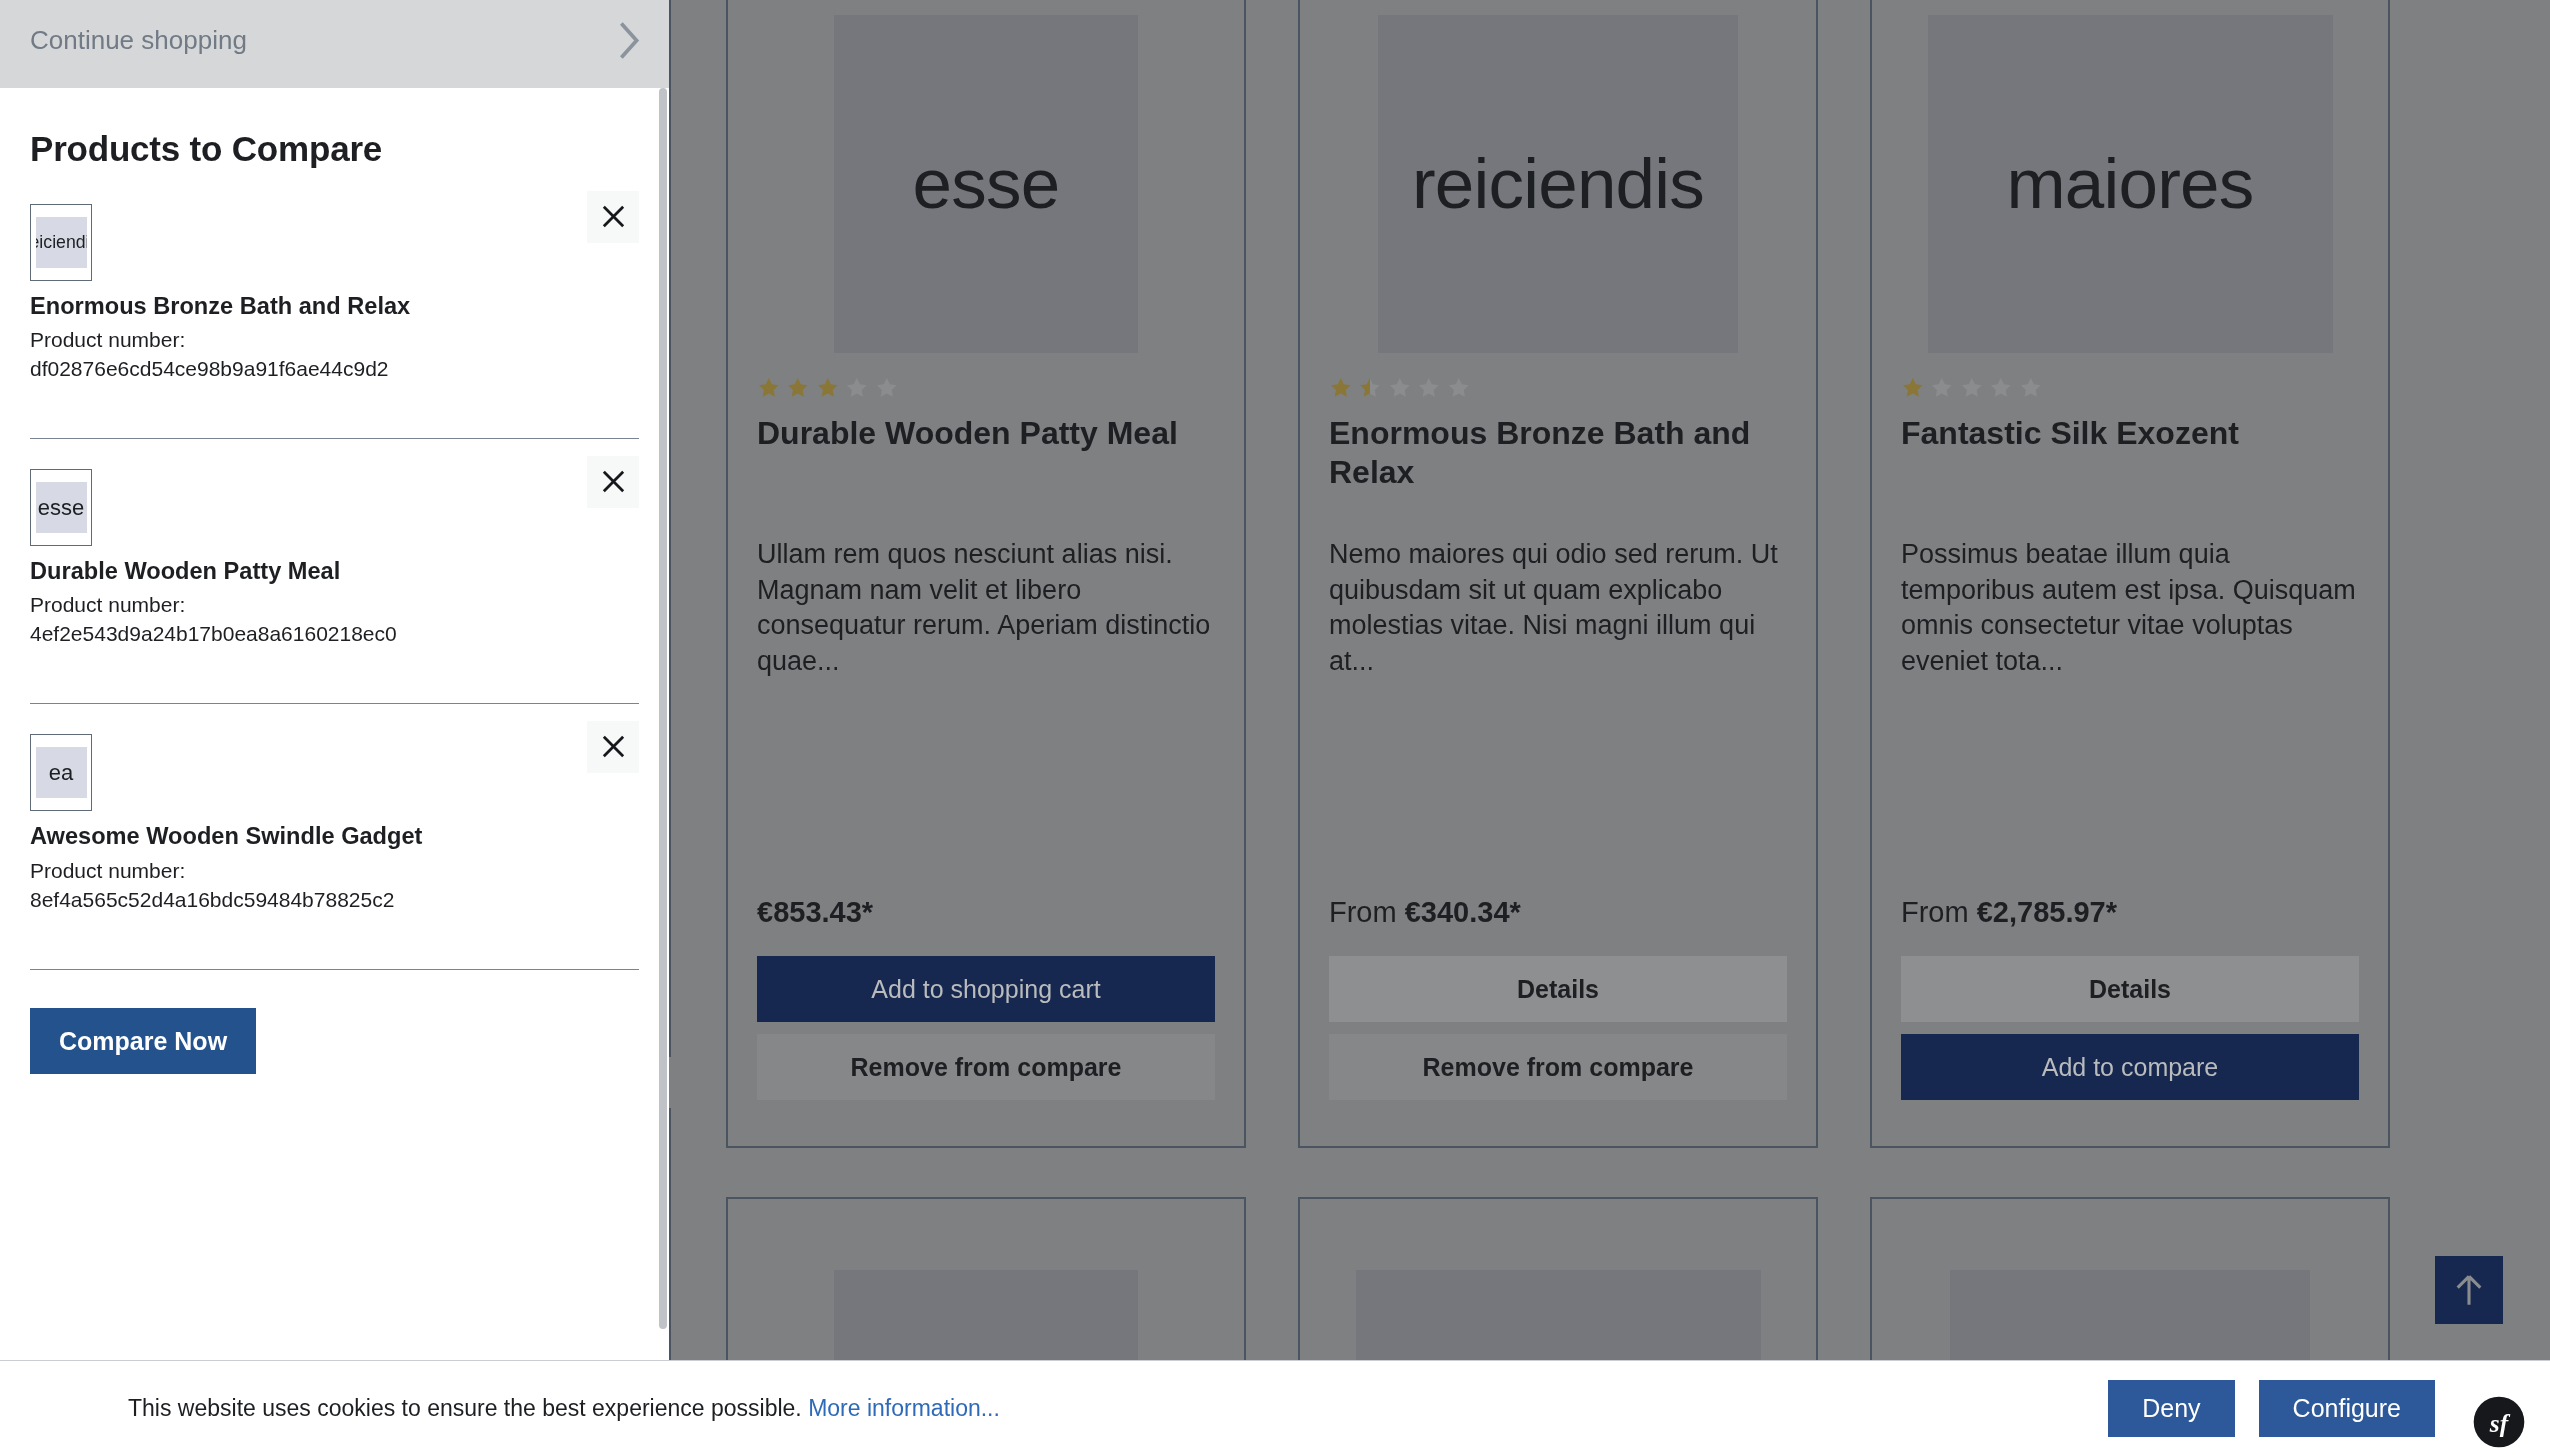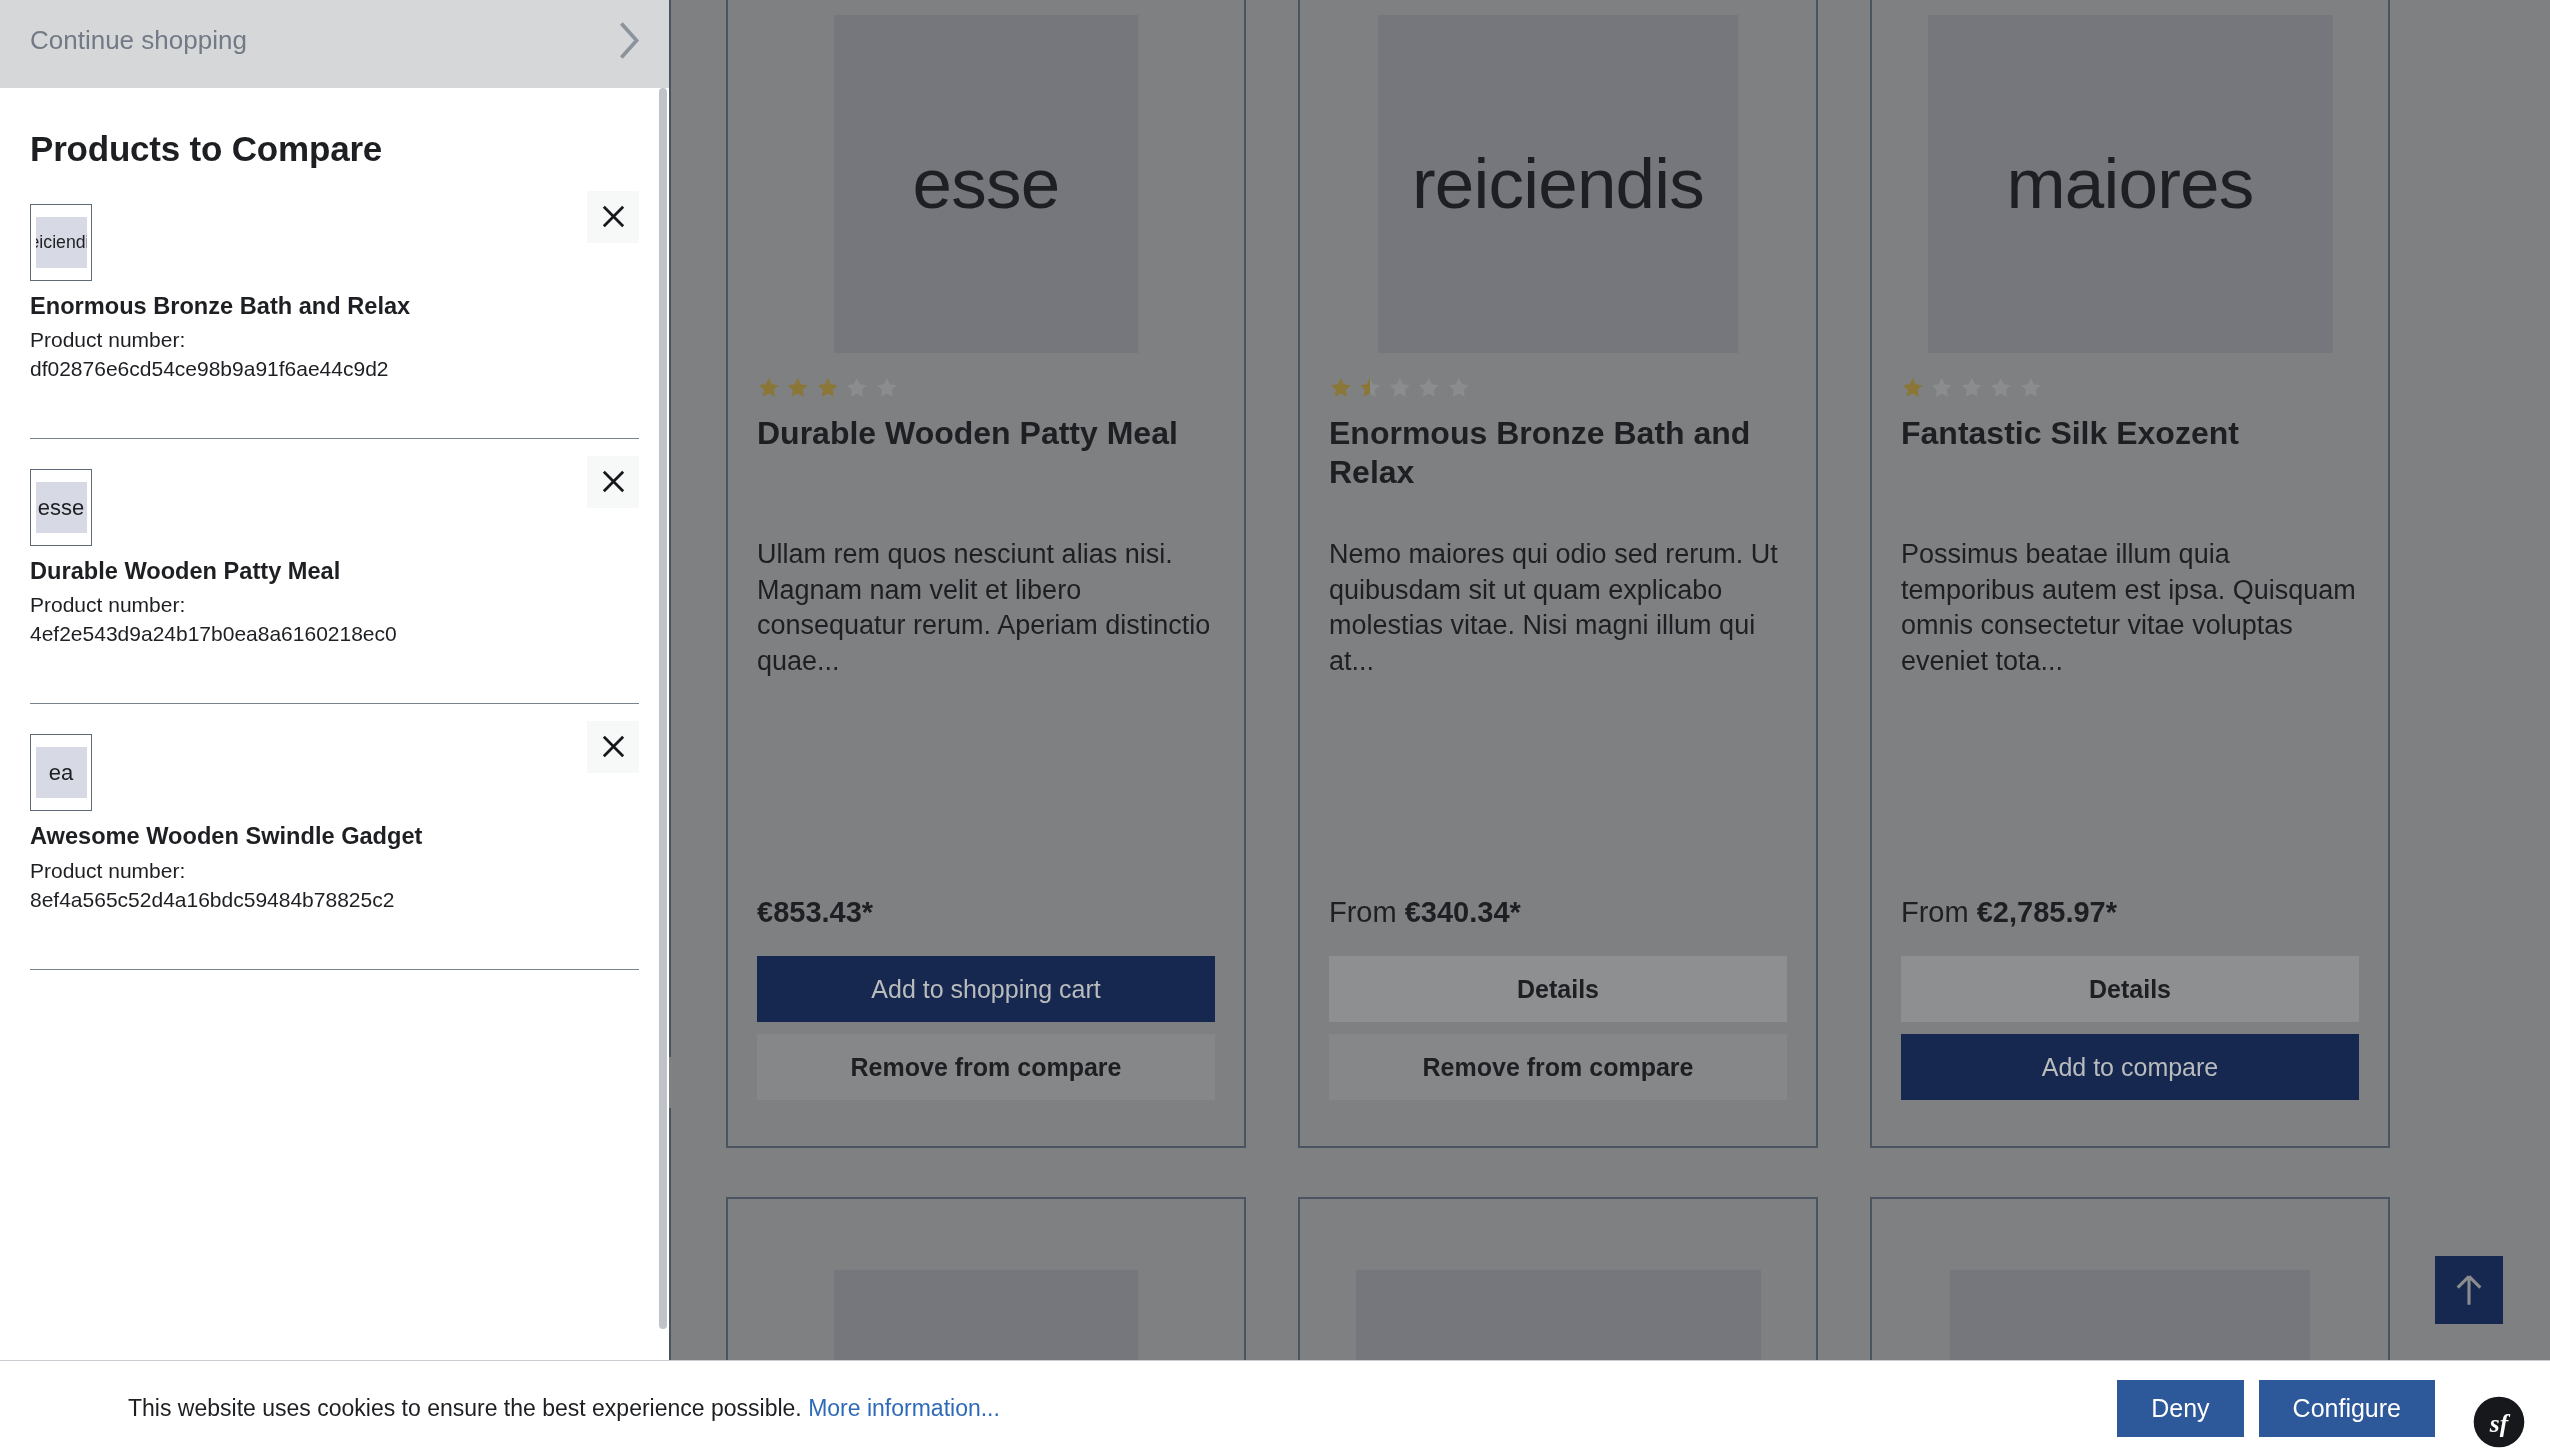--- a/index.html
+++ b/index.html
@@ -337,21 +337,21 @@
     color: #1d1f22;
   }
   #cookie-text a {
     color: #2f6ab8;
     text-decoration: none;
   }
   #cookie-actions {
     position: absolute;
     right: 115px;
     display: flex;
-    gap: 15px;
+    gap: 24px;
   }
   #cookie-actions button {
     background: #2d5899;
     color: #ffffff;
     border: none;
     font-size: 25px;
     padding: 14.4px 34px;
     cursor: pointer;
     font-family: "Liberation Sans", sans-serif;
   }
@@ -581,20 +581,21 @@
         </button>
         <div class="cmp-thumb t3">
           <span>ea</span>
         </div>
         <div class="cmp-name">Awesome Wooden Swindle Gadget</div>
         <div class="cmp-pn-label">Product number:</div>
         <div class="cmp-pn-value">8ef4a565c52d4a16bdc59484b78825c2</div>
         <div class="cmp-pad"></div>
       </div>
 
+      <button id="compare-now">Compare Now</button>
     </div>
 
     <div id="oc-scrollbar">
       <div class="thumb"></div>
     </div>
   </div>
 
   <div id="cookie-bar">
     <div id="cookie-text">
       <span>This website uses cookies to ensure the best experience possible.</span>

